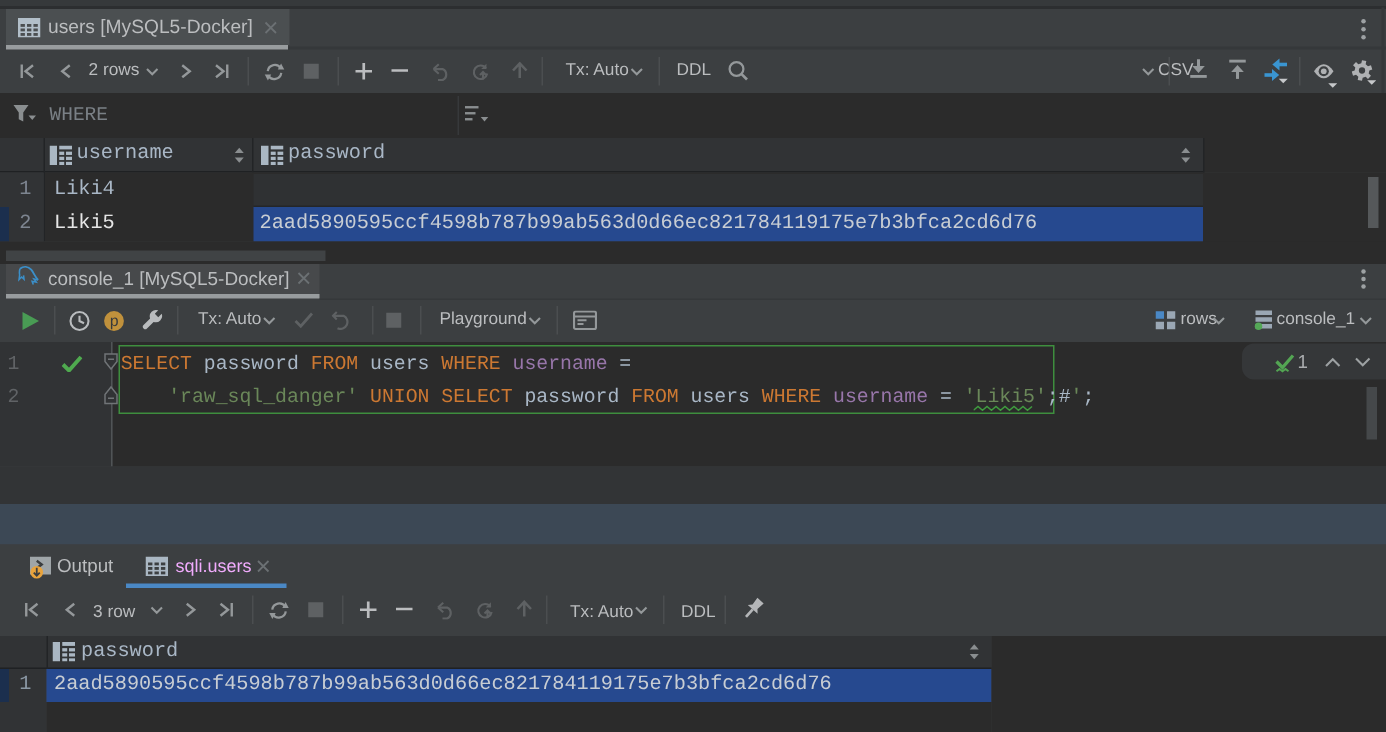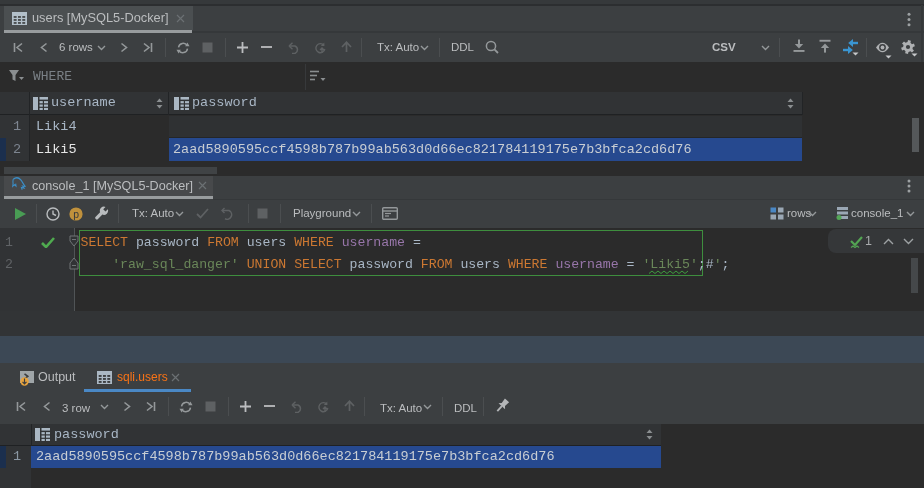--- a/index.html
+++ b/index.html
@@ -52,21 +52,21 @@
         <svg width="11" height="11" viewBox="0 0 11 11">
           <path d="M1.5,1 L1.5,10" stroke="#94989a" stroke-width="1.6"></path>
           <path d="M9,1.5 L4,5.5 L9,9.5" stroke="#94989a" stroke-width="1.6" fill="none"></path>
         </svg>
       </div>
       <div class="abs" style="left:40px;top:9px">
         <svg width="8" height="11" viewBox="0 0 8 11">
           <path d="M6.5,1.5 L1.5,5.5 L6.5,9.5" stroke="#94989a" stroke-width="1.6" fill="none"></path>
         </svg>
       </div>
-      <div class="abs" style="left:59px;top:0;height:100%;line-height:29px;font-size:11.5px;color:#bbbdbf;">6 rows</div>
+      <div class="abs" style="left:59px;top:0;height:100%;line-height:29px;font-size:11.5px;color:#bbbdbf;">2 rows</div>
       <div class="abs" style="left:97px;top:12px">
         <svg width="9" height="6" viewBox="0 0 9 6">
           <path d="M1,1 L4.5,4.5 L8,1" stroke="#94989a" stroke-width="1.4" fill="none"></path>
         </svg>
       </div>
       <div class="abs" style="left:120px;top:9px">
         <svg width="8" height="11" viewBox="0 0 8 11">
           <path d="M1.5,1.5 L6.5,5.5 L1.5,9.5" stroke="#94989a" stroke-width="1.6" fill="none"></path>
         </svg>
       </div>
@@ -127,21 +127,21 @@
         </svg>
       </div>
       <div class="sep" style="left:439px;top:5px;height:19px;"></div>
       <div class="abs" style="left:451px;top:0;height:100%;line-height:29px;font-size:11.5px;color:#bbbdbf;">DDL</div>
       <div class="abs" style="left:485px;top:7px">
         <svg width="14" height="14" viewBox="0 0 14 14">
           <circle cx="6" cy="6" r="4.6" stroke="#94989a" stroke-width="1.5" fill="none"></circle>
           <line x1="9.4" y1="9.4" x2="13" y2="13" stroke="#94989a" stroke-width="1.8"></line>
         </svg>
       </div>
-      <div class="abs" style="left:712px;top:0;height:100%;line-height:29px;font-size:11.5px;color:#bbbdbf;font-weight:bold;">CSV</div>
+      <div class="abs" style="left:772px;top:0;height:100%;line-height:29px;font-size:11.5px;color:#bbbdbf;">CSV</div>
       <div class="abs" style="left:761px;top:12px">
         <svg width="9" height="6" viewBox="0 0 9 6">
           <path d="M1,1 L4.5,4.5 L8,1" stroke="#94989a" stroke-width="1.4" fill="none"></path>
         </svg>
       </div>
       <div class="sep" style="left:779px;top:5px;height:19px;"></div>
       <div class="abs" style="left:792px;top:6px">
         <svg width="14" height="14" viewBox="0 0 14 14">
           <rect x="6" y="0.5" width="2" height="5.2" fill="#94989a"></rect>
           <path d="M2.8,5 L11.2,5 L7,9.6 Z" fill="#94989a"></path>
@@ -438,21 +438,21 @@
         <rect x="6.0" y="4.0" width="2.9" height="1.9"></rect>
         <rect x="10.3" y="4.0" width="2.9" height="1.9"></rect>
       <rect x="1.7" y="7.0" width="2.9" height="1.9"></rect>
         <rect x="6.0" y="7.0" width="2.9" height="1.9"></rect>
         <rect x="10.3" y="7.0" width="2.9" height="1.9"></rect>
       <rect x="1.7" y="10.0" width="2.9" height="1.9"></rect>
         <rect x="6.0" y="10.0" width="2.9" height="1.9"></rect>
         <rect x="10.3" y="10.0" width="2.9" height="1.9"></rect>
     </g>
   </svg>
-  <div class="abs" style="left:117px;top:363px;height:29px;line-height:29px;font-size:12px;color:#f97316;">sqli.users</div>
+  <div class="abs" style="left:117px;top:363px;height:29px;line-height:29px;font-size:12px;color:#f0abfc;">sqli.users</div>
   <svg class="abs" style="left:171px;top:373px" width="9" height="9" viewBox="0 0 9 9">
     <path d="M1,1 L8,8 M8,1 L1,8" stroke="#6b7073" stroke-width="1.2"></path>
   </svg>
   <div class="abs" style="left:84px;top:389px;width:107px;height:3px;background:#4a88c5;"></div>
 
   <div id="tb3" class="abs" style="left:0;top:392px;width:924px;height:32px;">
       <div class="abs" style="left:16px;top:9px">
         <svg width="11" height="11" viewBox="0 0 11 11">
           <path d="M1.5,1 L1.5,10" stroke="#94989a" stroke-width="1.6"></path>
           <path d="M9,1.5 L4,5.5 L9,9.5" stroke="#94989a" stroke-width="1.6" fill="none"></path>

